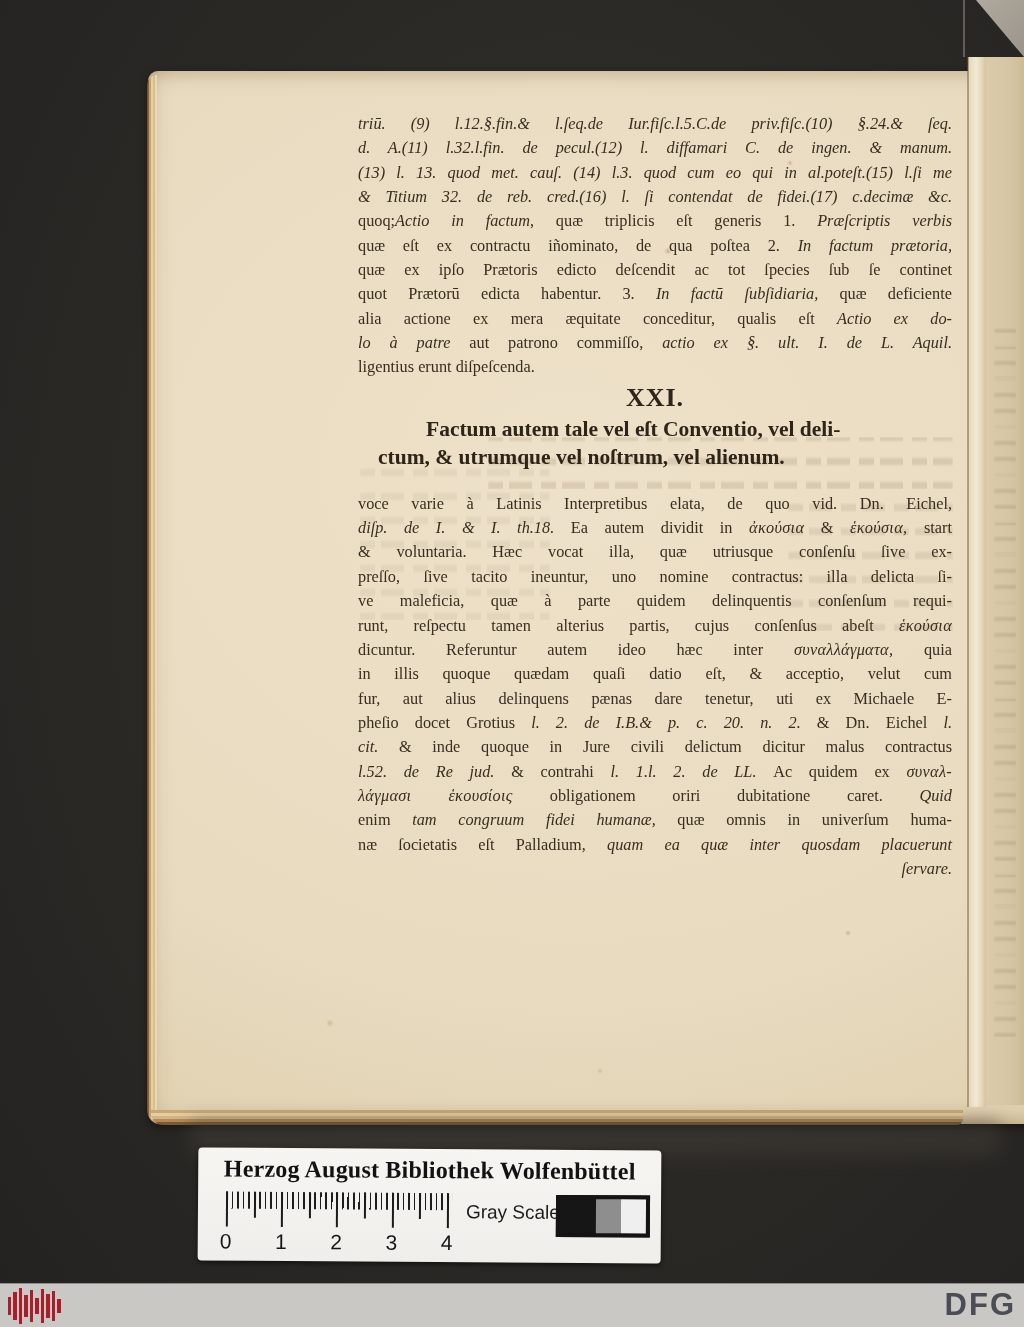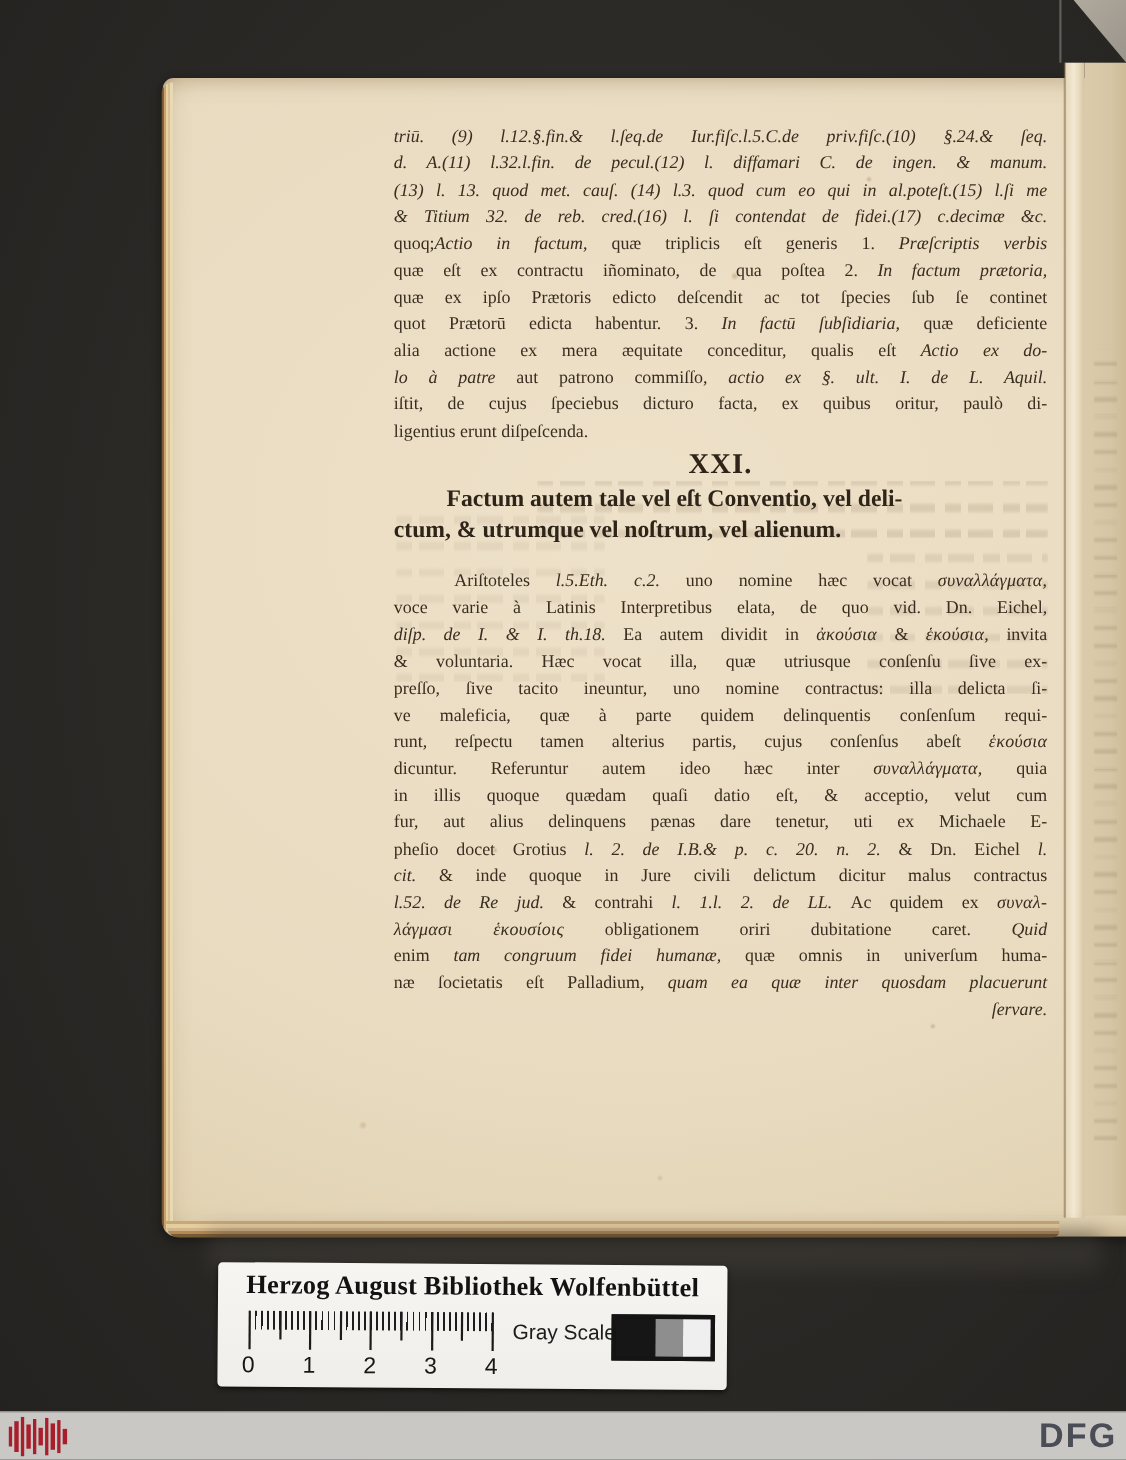--- a/index.html
+++ b/index.html
@@ -74,21 +74,21 @@
     font-size:16.3px;line-height:24.35px;color:#382d1f;
     text-rendering:optimizeLegibility;
   }
   .tline{height:24.35px;text-align:justify;text-align-last:justify;white-space:normal;overflow:visible;}
   .tline.nojust{text-align:left;text-align-last:left;}
   .tline.aright{text-align:right;text-align-last:right;}
   .seg-r{font-style:normal;text-align:center;}
   .seg-i{font-style:italic;}
   .seg-g{font-style:italic;letter-spacing:.3px;}
   .heading{margin-top:3px;text-align:center;text-align-last:center;font-weight:bold;font-size:26px;line-height:30px;color:#2e2418;letter-spacing:1px;}
-  .subheading{margin-top:4px;}
+  .subheading{margin-top:4px;margin-left:20px;}
   .subheading .tline{height:28px;font-size:21.5px;font-weight:bold;color:#2e2418;}
   .para2{margin-top:19px;}
   
   .cradle-corner{position:absolute;right:0;top:0;width:48px;height:57px;background:linear-gradient(135deg,#b0a99e 0%,#9b948a 100%);clip-path:polygon(0 0,100% 0,100% 100%);}
   .glass-line{position:absolute;left:963px;top:0;width:2px;height:57px;background:#6f6c66;opacity:.8;}
   .floor-shadow{position:absolute;left:190px;top:1122px;width:810px;height:34px;background:#403c36;filter:blur(9px);opacity:.55;}
   
   .label-card{
     position:absolute;left:198px;top:1149px;width:463px;height:113px;
     background:linear-gradient(180deg,#f6f5f2 0%,#efeeea 100%);
@@ -143,32 +143,30 @@
             <div class="tline"><span class="seg-i">triū. (9) l.12.§.fin.&amp; l.ſeq.de Iur.fiſc.l.5.C.de priv.fiſc.(10) §.24.&amp; ſeq.</span></div>
             <div class="tline"><span class="seg-i">d. A.(11) l.32.l.fin. de pecul.(12) l. diffamari C. de ingen. &amp; manum.</span></div>
             <div class="tline"><span class="seg-i">(13) l. 13. quod met. cauſ. (14) l.3. quod cum eo qui in al.poteſt.(15) l.ſi me</span></div>
             <div class="tline"><span class="seg-i">&amp; Titium 32. de reb. cred.(16) l. ſi contendat de fidei.(17) c.decimæ &amp;c.</span></div>
             <div class="tline"><span class="seg-r">quoq;</span><span class="seg-i">Actio in factum</span><span class="seg-r">, quæ triplicis eſt generis 1. </span><span class="seg-i">Præſcriptis verbis</span></div>
             <div class="tline"><span class="seg-r">quæ eſt ex contractu iñominato, de qua poſtea 2. </span><span class="seg-i">In factum prætoria,</span></div>
             <div class="tline"><span class="seg-r">quæ ex ipſo Prætoris edicto deſcendit ac tot ſpecies ſub ſe continet</span></div>
             <div class="tline"><span class="seg-r">quot Prætorū edicta habentur. 3. </span><span class="seg-i">In factū ſubſidiaria,</span><span class="seg-r"> quæ deficiente</span></div>
             <div class="tline"><span class="seg-r">alia actione ex mera æquitate conceditur, qualis eſt </span><span class="seg-i">Actio ex do-</span></div>
             <div class="tline"><span class="seg-i">lo à patre </span><span class="seg-r">aut patrono commiſſo, </span><span class="seg-i">actio ex §. ult. I. de L. Aquil.</span></div>
-            <div class="tline"><span class="seg-r">iſtit, de cujus ſpeciebus dicturo facta, ex quibus oritur, paulò di-</span></div>
             <div class="tline nojust"><span class="seg-r">ligentius erunt diſpeſcenda.</span></div>
           </div>
         <div class="heading">XXI.</div>
         <div id="subheading" class="subheading">
             <div class="tline nojust" style="text-indent: 48px;"><span class="seg-r">Factum autem tale vel eſt Conventio, vel deli-</span></div>
             <div class="tline nojust"><span class="seg-r">ctum, &amp; utrumque vel noſtrum, vel alienum.</span></div>
           </div>
         <div id="para2" class="para2">
-            <div class="tline" style="text-indent: 55px;"><span class="seg-r">Ariſtoteles </span><span class="seg-i">l.5.Eth. c.2. </span><span class="seg-r">uno nomine hæc vocat </span><span class="seg-g">συναλλάγματα,</span></div>
             <div class="tline"><span class="seg-r">voce varie à Latinis Interpretibus elata, de quo vid. Dn. Eichel,</span></div>
-            <div class="tline"><span class="seg-i">diſp. de I. &amp; I. th.18. </span><span class="seg-r">Ea autem dividit in </span><span class="seg-g">ἀκούσια</span><span class="seg-r"> &amp; </span><span class="seg-g">ἑκούσια,</span><span class="seg-r"> invita</span></div>
+            <div class="tline"><span class="seg-i">diſp. de I. &amp; I. th.18. </span><span class="seg-r">Ea autem dividit in </span><span class="seg-g">ἀκούσια</span><span class="seg-r"> &amp; </span><span class="seg-g">ἑκούσια,</span><span class="seg-r"> start</span></div>
             <div class="tline"><span class="seg-r">&amp; voluntaria.  Hæc vocat illa, quæ utriusque conſenſu ſive ex-</span></div>
             <div class="tline"><span class="seg-r">preſſo, ſive tacito ineuntur, uno nomine contractus: illa delicta ſi-</span></div>
             <div class="tline"><span class="seg-r">ve maleficia, quæ à parte quidem delinquentis conſenſum requi-</span></div>
             <div class="tline"><span class="seg-r">runt, reſpectu tamen alterius partis, cujus conſenſus abeſt </span><span class="seg-g">ἑκούσια</span></div>
             <div class="tline"><span class="seg-r">dicuntur.  Referuntur autem ideo hæc inter </span><span class="seg-g">συναλλάγματα,</span><span class="seg-r"> quia</span></div>
             <div class="tline"><span class="seg-r">in illis quoque quædam quaſi datio eſt, &amp; acceptio, velut cum</span></div>
             <div class="tline"><span class="seg-r">fur, aut alius delinquens pænas dare tenetur, uti ex Michaele E-</span></div>
             <div class="tline"><span class="seg-r">pheſio docet Grotius </span><span class="seg-i">l. 2. de I.B.&amp; p. c. 20. n. 2. </span><span class="seg-r">&amp; Dn. Eichel </span><span class="seg-i">l.</span></div>
             <div class="tline"><span class="seg-i">cit. </span><span class="seg-r">&amp; inde quoque in Jure civili delictum dicitur malus contractus</span></div>
             <div class="tline"><span class="seg-i">l.52. de Re jud. </span><span class="seg-r">&amp; contrahi </span><span class="seg-i">l. 1.l. 2. de LL. </span><span class="seg-r">Ac quidem ex </span><span class="seg-g">συναλ-</span></div>

